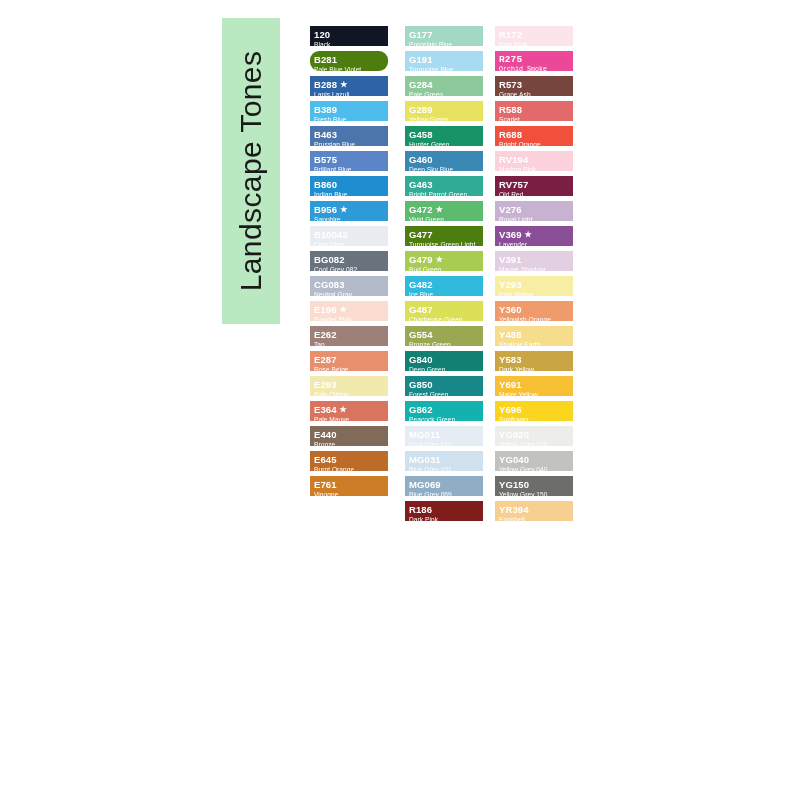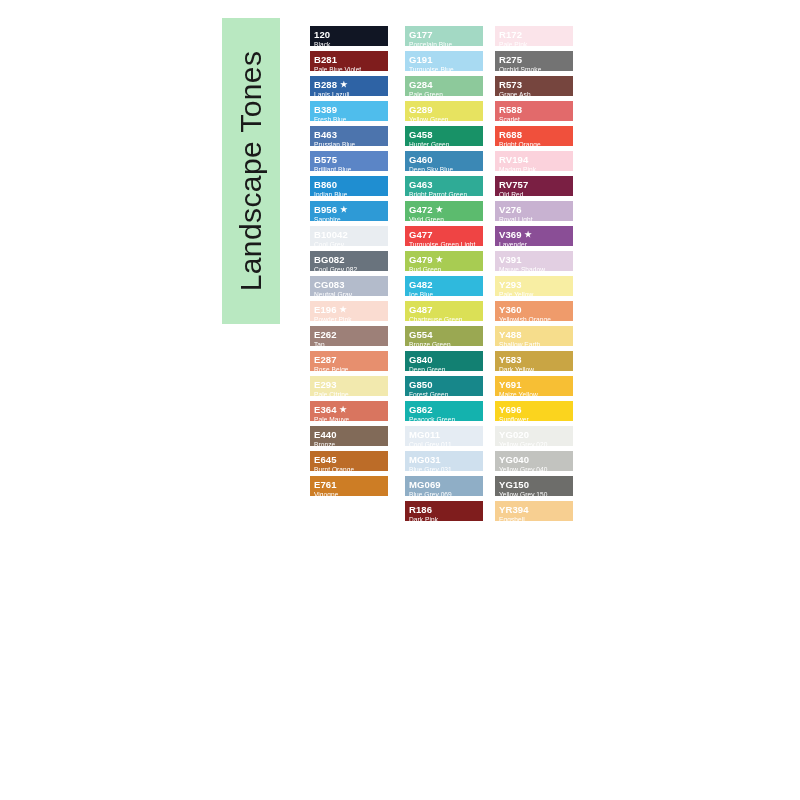--- a/index.html
+++ b/index.html
@@ -115,21 +115,21 @@
   </div>
 
   <div id="swatch-grid">
     <div class="swatch-col col-0">
         <div class="swatch lt-white" style="background: rgb(17, 22, 36);">
           <div class="swatch-labels">
             <span class="swatch-code">120</span>
             <span class="swatch-name">Black</span>
           </div>
         </div>
-        <div class="swatch lt-white" style="background: #7f1d1d;">
+        <div class="swatch lt-white" style="background: #4d7c0f; border-radius: 9px;">
           <div class="swatch-labels">
             <span class="swatch-code">B281</span>
             <span class="swatch-name">Pale Blue Violet</span>
           </div>
         </div>
         <div class="swatch lt-white" style="background: rgb(46, 99, 165);">
           <div class="swatch-labels">
             <span class="swatch-code">B288<span class="star">★</span></span>
             <span class="swatch-name">Lapis Lazuli</span>
           </div>
@@ -273,21 +273,21 @@
             <span class="swatch-code">G463</span>
             <span class="swatch-name">Bright Parrot Green</span>
           </div>
         </div>
         <div class="swatch lt-white" style="background: rgb(92, 187, 110);">
           <div class="swatch-labels">
             <span class="swatch-code">G472<span class="star">★</span></span>
             <span class="swatch-name">Vivid Green</span>
           </div>
         </div>
-        <div class="swatch lt-white" style="background: #ef4444; padding-left: 44px;">
+        <div class="swatch lt-white" style="background: #4d7c0f; padding-left: 44px;">
           <div class="swatch-labels">
             <span class="swatch-code">G477</span>
             <span class="swatch-name">Turquoise Green Light</span>
           </div>
         </div>
         <div class="swatch lt-white" style="background: rgb(168, 204, 82);">
           <div class="swatch-labels">
             <span class="swatch-code">G479<span class="star">★</span></span>
             <span class="swatch-name">Bud Green</span>
           </div>
@@ -353,21 +353,21 @@
           </div>
         </div>
       </div>
     <div class="swatch-col col-2">
         <div class="swatch lt-white" style="background: rgb(251, 228, 234);">
           <div class="swatch-labels">
             <span class="swatch-code">R172</span>
             <span class="swatch-name">Pale Pink</span>
           </div>
         </div>
-        <div class="swatch lt-white" style="background: #737373;">
+        <div class="swatch lt-white" style="background: #ec4899; font-family: Liberation Mono, monospace;">
           <div class="swatch-labels">
             <span class="swatch-code">R275</span>
             <span class="swatch-name">Orchid Smoke</span>
           </div>
         </div>
         <div class="swatch lt-white" style="background: rgb(118, 69, 62);">
           <div class="swatch-labels">
             <span class="swatch-code">R573</span>
             <span class="swatch-name">Grape Ash</span>
           </div>

